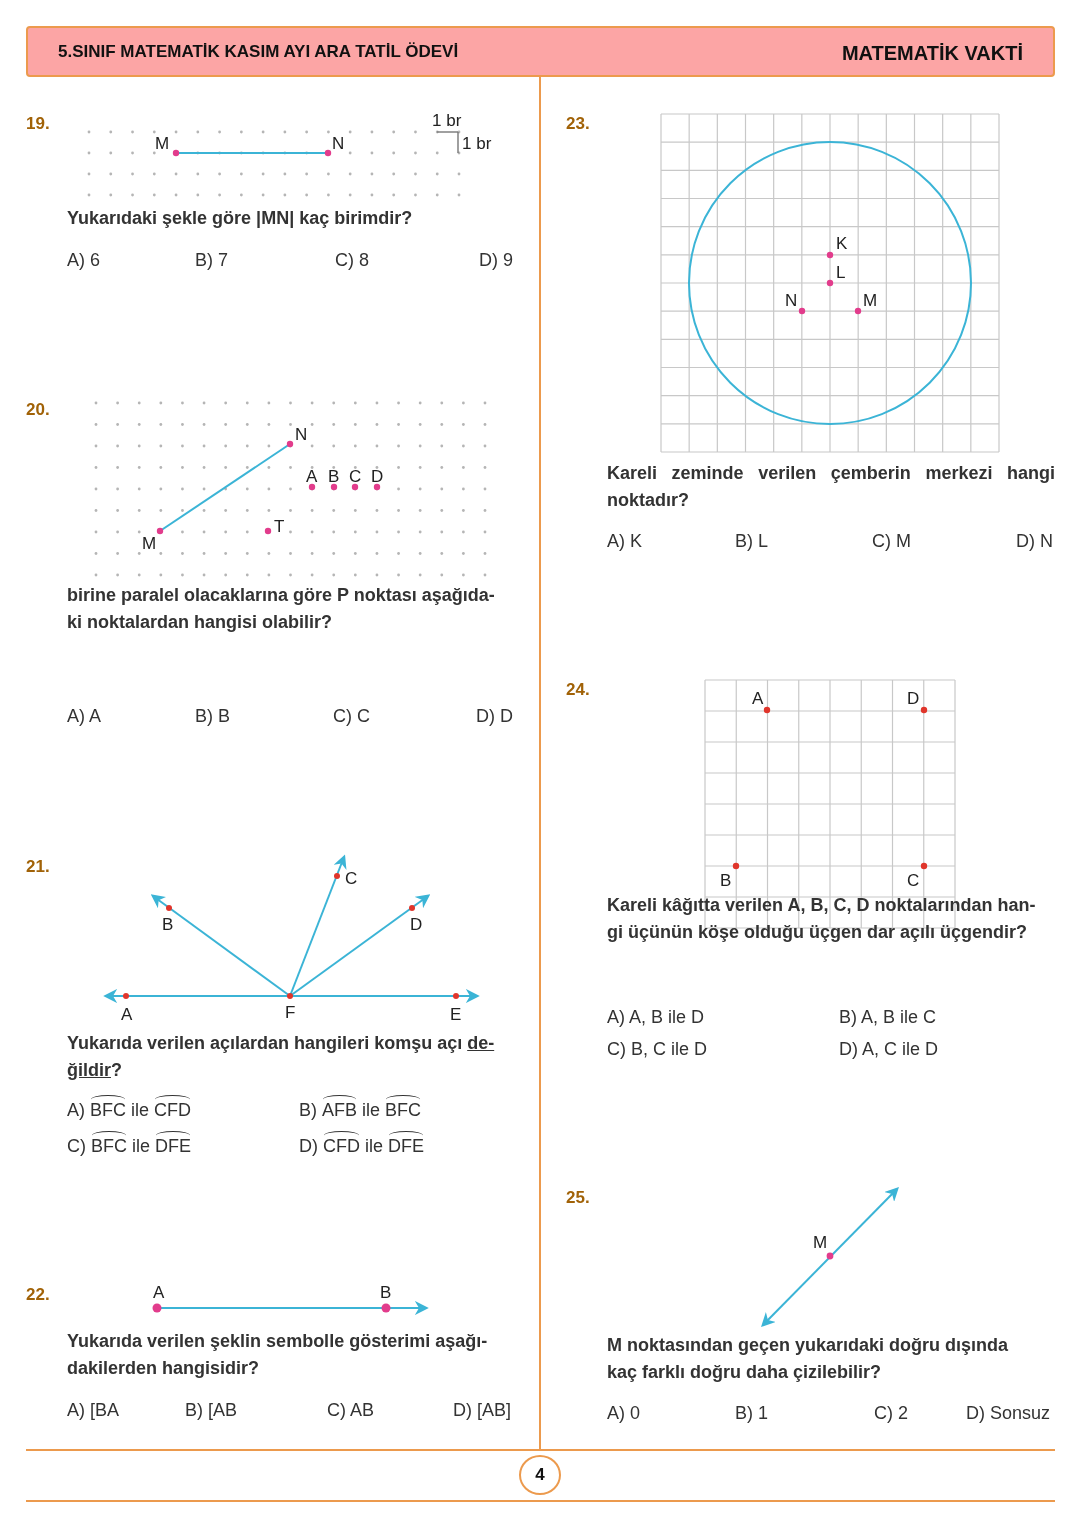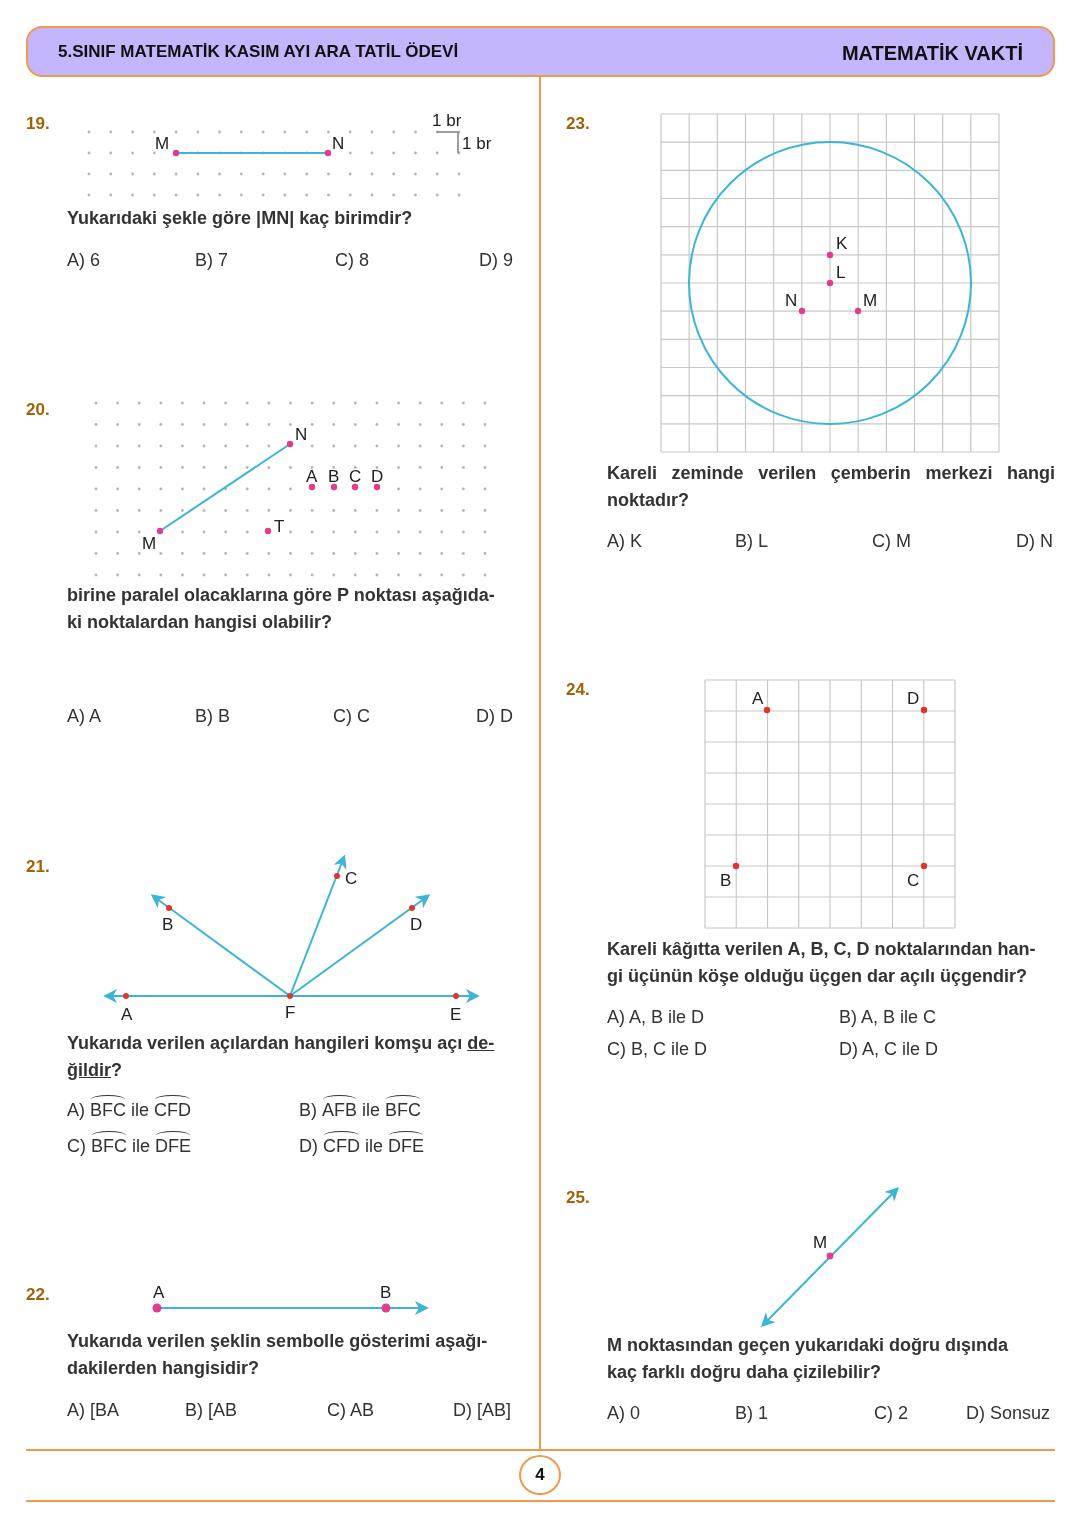--- a/index.html
+++ b/index.html
@@ -1,20 +1,20 @@
 <!DOCTYPE html>
 <html><head>
 <meta charset="utf-8">
 <style>
   * { margin: 0; padding: 0; box-sizing: border-box; }
   html, body { width: 1080px; height: 1527px; background: #ffffff; overflow: hidden; }
   body { position: relative; font-family: "Liberation Sans", sans-serif; color: #222222; }
   .header-box {
     position: absolute; left: 26px; top: 26px; width: 1029px; height: 51px;
-    border: 2px solid #ec9a4d; border-radius: 16px; background: #c4b5fd;
+    border: 2px solid #ec9a4d; border-radius: 4px; background: #fca5a5;
   }
   .header-left { position: absolute; left: 30px; top: 14px; font-weight: bold; font-size: 17px; color: #111; }
   .header-right { position: absolute; right: 30px; top: 14px; font-weight: bold; font-size: 20px; color: #111; }
   .col-divider { position: absolute; left: 539px; top: 77px; width: 2px; height: 1373px; background: #ec9a4d; }
   .footer-line { position: absolute; left: 26px; width: 1029px; height: 2px; background: #ec9a4d; }
   .page-num {
     position: absolute; left: 519px; top: 1455px; width: 42px; height: 40px;
     border: 2px solid #ec9a4d; border-radius: 50%; background: #fff;
     display: flex; align-items: center; justify-content: center;
     font-weight: bold; font-size: 17px; color: #111;
@@ -476,21 +476,21 @@
     </g>
   <circle cx="767" cy="710" r="3.2" fill="#e0352b"></circle>
   <circle cx="924" cy="710" r="3.2" fill="#e0352b"></circle>
   <circle cx="736" cy="866" r="3.2" fill="#e0352b"></circle>
   <circle cx="924" cy="866" r="3.2" fill="#e0352b"></circle>
   <text x="752" y="704">A</text>
   <text x="907" y="704">D</text>
   <text x="720" y="886">B</text>
   <text x="907" y="886">C</text>
 </svg>
-<div class="qtext" style="left:607px; top:936px; width:455px;">
+<div class="qtext" style="left:607px; top:892px; width:455px;">
   <div>Kareli kâğıtta verilen A, B, C, D noktalarından han-</div>
   <div>gi üçünün köşe olduğu üçgen dar açılı üçgendir?</div>
 </div>
 <div class="opt" style="left:607px; top:1007px;">A) A, B ile D</div>
 <div class="opt" style="left:839px; top:1007px;">B) A, B ile C</div>
 <div class="opt" style="left:607px; top:1039px;">C) B, C ile D</div>
 <div class="opt" style="left:839px; top:1039px;">D) A, C ile D</div>
 
 <div class="qnum" style="left:566px; top:1188px;">25.</div>
 <svg style="left:0; top:0;" width="1080" height="1340">

